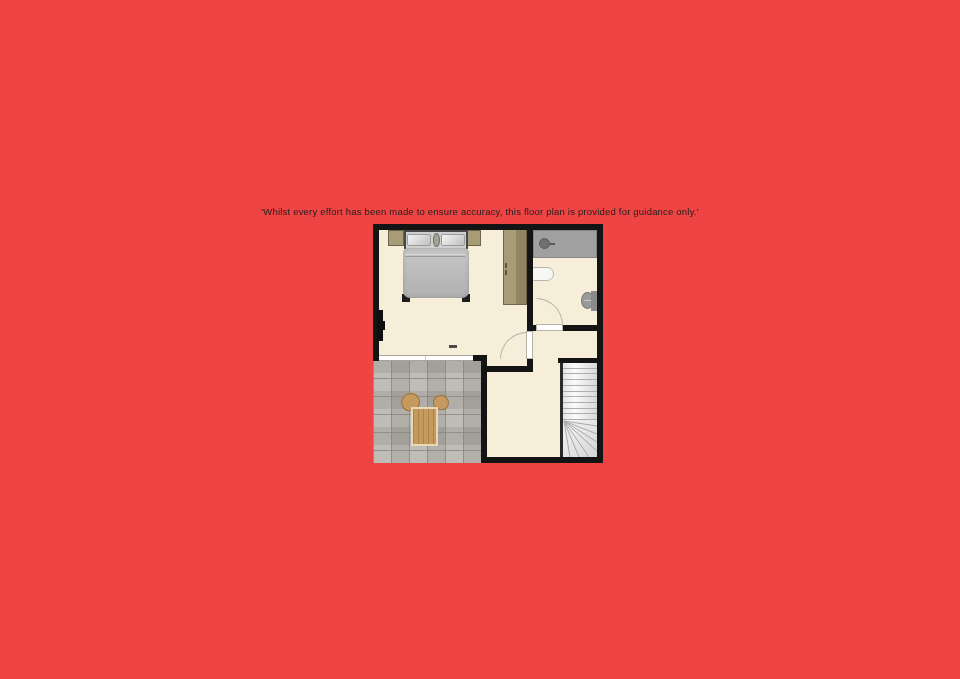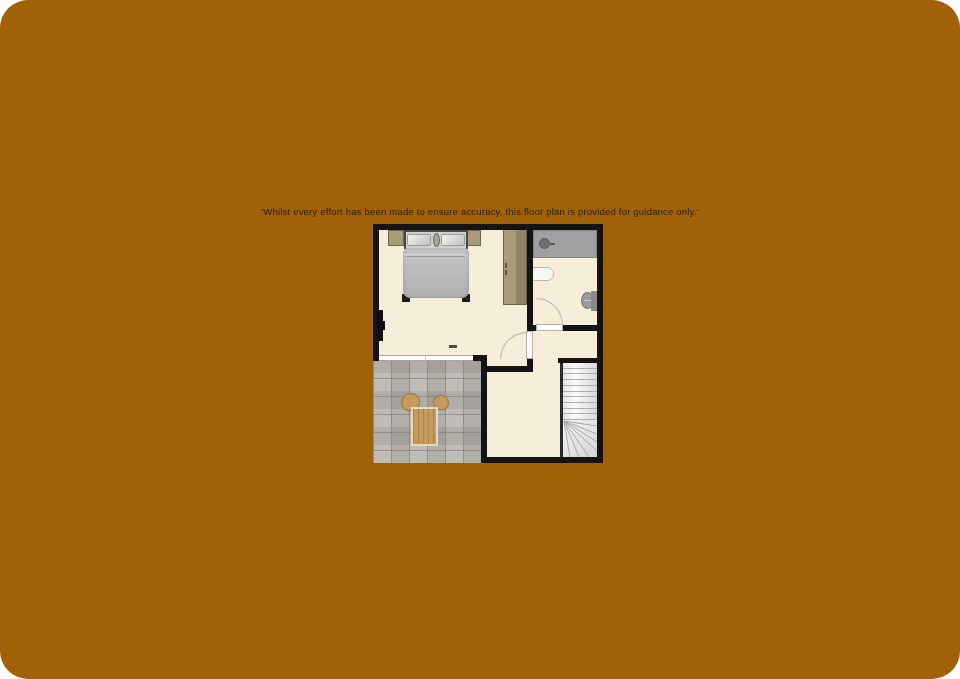--- a/index.html
+++ b/index.html
@@ -2,22 +2,22 @@
 <html style="--wall: #141414; --floor: #f6eed9; --tile-base: #b6b3ac; --tile-grout: #98948c; --wood: #c6995f; --wood-light: #e8d8b6; --tan: #a89c76; --tan-dark: #8f8560; --duvet: #b7b7b7; --headboard: #474747; --shower: #a0a0a0; --fixture: #9a9a9a; --stair-line: #aeaeae; --door-line: #b7b2a8; --window-line: #a8a49c; --text: #1e1e1e;"><head>
 <meta charset="utf-8">
 <style>
   :root{
     --wall:#141414; --floor:#f6eed9; --tile-base:#b6b3ac; --tile-grout:#98948c;
     --wood:#c6995f; --wood-light:#e8d8b6; --tan:#a89c76; --tan-dark:#8f8560; --tan-border:#6e6549;
     --duvet:#b7b7b7; --pillow:#e9e9e9; --headboard:#474747; --shower:#a0a0a0; --fixture:#9a9a9a;
     --stair-face:#efefef; --stair-line:#aeaeae; --door-line:#b7b2a8; --window-line:#a8a49c; --text:#1e1e1e;
   }
   html,body{margin:0;padding:0;background:#fff;}
-  .canvas{position:relative;width:960px;height:679px;background:#a16207;overflow:hidden;
-          font-family:"Liberation Sans",sans-serif;border-radius:28px;}
+  .canvas{position:relative;width:960px;height:679px;background:#ef4444;overflow:hidden;
+          font-family:"Liberation Sans",sans-serif;}
   .disclaimer{position:absolute;left:0;top:206px;width:960px;text-align:center;
               font-size:9.5px;letter-spacing:.2px;color:var(--text);}
   .plan{position:absolute;left:373px;top:224px;width:230px;height:239px;}
   .plan *{position:absolute;box-sizing:border-box;}
   .floor-base{left:0;top:0;width:230px;height:239px;background:var(--floor);z-index:1;}
   
   .w{background:var(--wall);z-index:5;}
   
   .terrace{left:0;top:137px;width:108px;height:102px;z-index:2;
     background-color:var(--tile-base);

